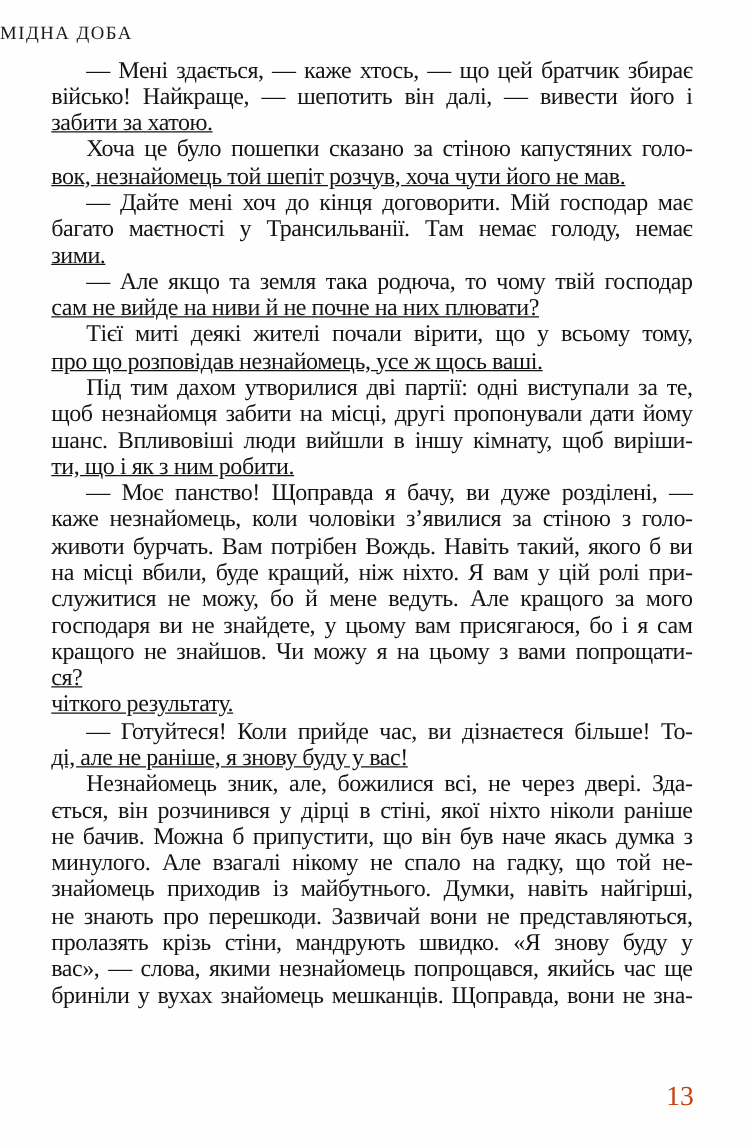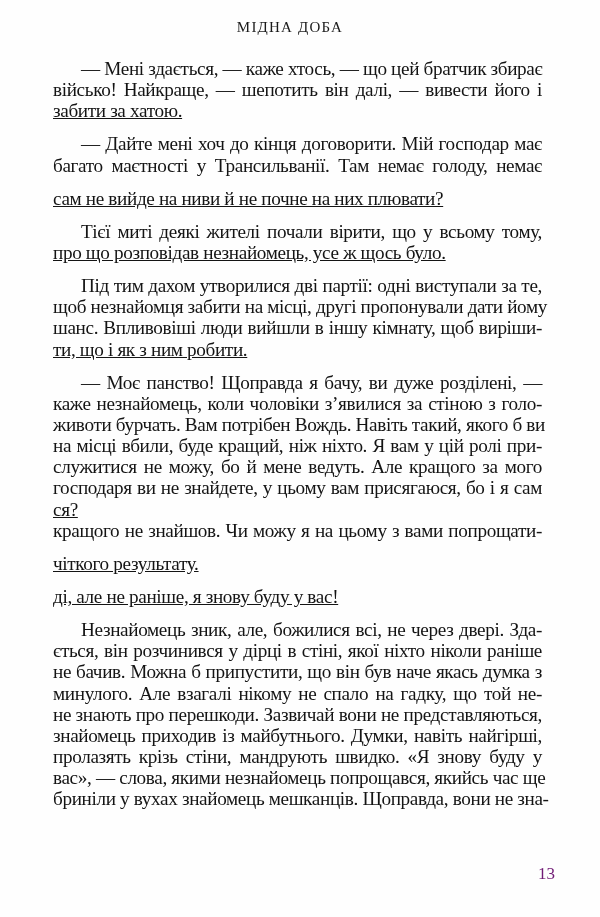--- a/index.html
+++ b/index.html
@@ -19,107 +19,114 @@
       position: absolute;
       left: 0; top: 0;
       width: 600px; height: 917px;
       background: #fefefe;
     }
     .running-head {
       position: absolute;
       top: 19px;
       left: 0;
       width: 580px;
-      text-align: center;
+      text-align: left;
       font-size: 15px;
       letter-spacing: 1.2px;
       color: #1a1a1a;
     }
     .body-text {
       position: absolute;
       left: 41px;
       top: 46px;
       width: 513px;
       font-size: 19.2px;
       line-height: 21.15px;
       font-stretch: condensed;
     }
-    .para { margin: 12px; padding: 0; }
+    .para { margin: 0; padding: 0; }
     .line {
       display: block;
       white-space: nowrap;
       text-align: justify;
       text-align-last: justify;
       height: 21.15px;
       overflow: visible;
       letter-spacing: -0.35px;
       word-spacing: 0px;
     }
     .line.first { padding-left: 28px; }
     .line.last { text-align-last: left; text-decoration: underline; }
     .page-number {
       position: absolute;
       top: 864px;
       right: 45px;
-      font-size: 17px;
-      color: #701a75;
+      font-size: 22px;
+      color: #c2410c;
     }
   </style>
 </head>
 <body>
 
 <div class="page">
   <div class="running-head">МІДНА ДОБА</div>
 
   <div class="body-text" id="body-text">
       <div class="para">
         <span class="line first">— Мені здається, — каже хтось, — що цей братчик збирає</span>
         <span class="line">військо! Найкраще, — шепотить він далі, — вивести його і</span>
         <span class="line last">забити за хатою.</span>
       </div>
       <div class="para">
+        <span class="line first">Хоча це було пошепки сказано за стіною капустяних голо-</span>
+        <span class="line last">вок, незнайомець той шепіт розчув, хоча чути його не мав.</span>
+      </div>
+      <div class="para">
         <span class="line first">— Дайте мені хоч до кінця договорити. Мій господар має</span>
         <span class="line">багато маєтності у Трансильванії. Там немає голоду, немає</span>
+        <span class="line last">зими.</span>
       </div>
       <div class="para">
+        <span class="line first">— Але якщо та земля така родюча, то чому твій господар</span>
         <span class="line last">сам не вийде на ниви й не почне на них плювати?</span>
       </div>
       <div class="para">
         <span class="line first">Тієї миті деякі жителі почали вірити, що у всьому тому,</span>
-        <span class="line last">про що розповідав незнайомець, усе ж щось було.</span>
+        <span class="line last">про що розповідав незнайомець, усе ж щось ваші.</span>
       </div>
       <div class="para">
         <span class="line first">Під тим дахом утворилися дві партії: одні виступали за те,</span>
         <span class="line">щоб незнайомця забити на місці, другі пропонували дати йому</span>
         <span class="line">шанс. Впливовіші люди вийшли в іншу кімнату, щоб виріши-</span>
         <span class="line last">ти, що і як з ним робити.</span>
       </div>
       <div class="para">
         <span class="line first">— Моє панство! Щоправда я бачу, ви дуже розділені, —</span>
         <span class="line">каже незнайомець, коли чоловіки з’явилися за стіною з голо-</span>
         <span class="line">животи бурчать. Вам потрібен Вождь. Навіть такий, якого б ви</span>
         <span class="line">на місці вбили, буде кращий, ніж ніхто. Я вам у цій ролі при-</span>
         <span class="line">служитися не можу, бо й мене ведуть. Але кращого за мого</span>
         <span class="line">господаря ви не знайдете, у цьому вам присягаюся, бо і я сам</span>
+        <span class="line">кращого не знайшов. Чи можу я на цьому з вами попрощати-</span>
         <span class="line last">ся?</span>
-        <span class="line">кращого не знайшов. Чи можу я на цьому з вами попрощати-</span>
       </div>
       <div class="para">
         <span class="line last">чіткого результату.</span>
       </div>
       <div class="para">
+        <span class="line first">— Готуйтеся! Коли прийде час, ви дізнаєтеся більше! То-</span>
         <span class="line last">ді, але не раніше, я знову буду у вас!</span>
       </div>
       <div class="para">
         <span class="line first">Незнайомець зник, але, божилися всі, не через двері. Зда-</span>
         <span class="line">ється, він розчинився у дірці в стіні, якої ніхто ніколи раніше</span>
         <span class="line">не бачив. Можна б припустити, що він був наче якась думка з</span>
         <span class="line">минулого. Але взагалі нікому не спало на гадку, що той не-</span>
+        <span class="line">знайомець приходив із майбутнього. Думки, навіть найгірші,</span>
         <span class="line">не знають про перешкоди. Зазвичай вони не представляються,</span>
-        <span class="line">знайомець приходив із майбутнього. Думки, навіть найгірші,</span>
         <span class="line">пролазять крізь стіни, мандрують швидко. «Я знову буду у</span>
         <span class="line">вас», — слова, якими незнайомець попрощався, якийсь час ще</span>
         <span class="line">бриніли у вухах знайомець мешканців. Щоправда, вони не зна-</span>
       </div>
     </div>
 
   <div class="page-number">13</div>
 </div>
 
 </body></html>

